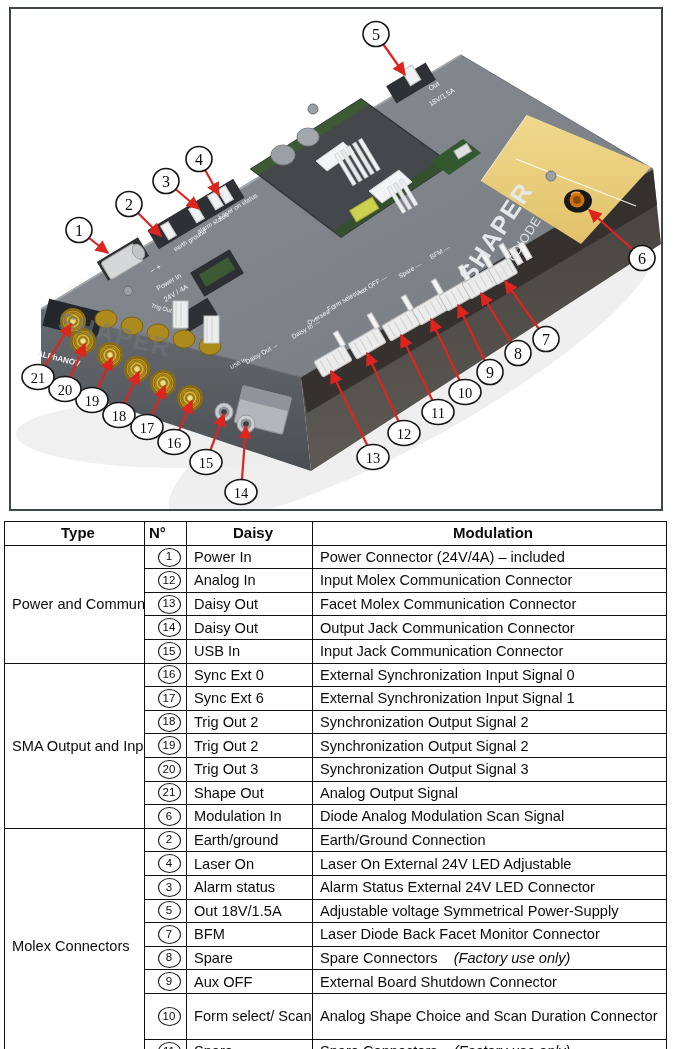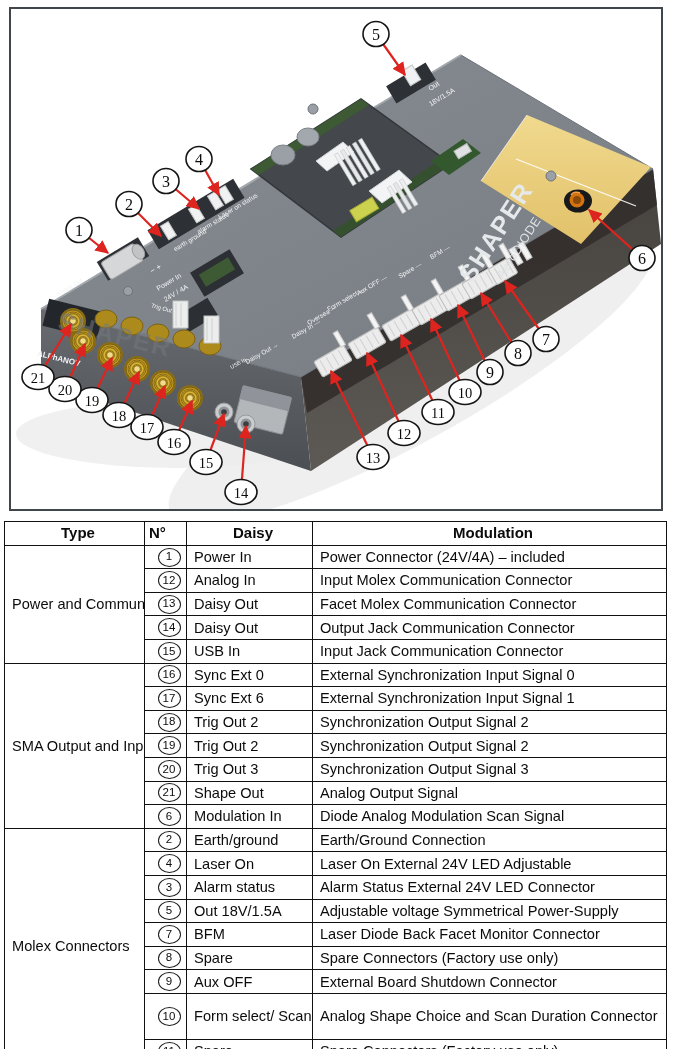--- a/index.html
+++ b/index.html
@@ -26,21 +26,21 @@
   td.type-cell{vertical-align:top;white-space:pre-line;line-height:22.6px;padding-top:0;}
   td.name-cell{white-space:pre-line;}
   td.desc-cell{white-space:pre-line;}
   tr.dbl th,tr.dbl td{height:45.2px;}
   td.num-cell,th.num-h{text-align:center;padding:0;}
   .cnum{
     display:inline-flex;align-items:center;justify-content:center;
     min-width:16px;height:17px;padding:0 2.5px;border:1.3px solid #1c1c1c;border-radius:50%;
     font-size:11.5px;line-height:1;background:#fff;
   }
-  .ital{}
+  .ital{font-style:italic;margin-left:12px;}
 </style>
 </head>
 <body>
 
 <div class="figure-box">
 <svg width="650" height="500" viewBox="0 0 650 500">
   <defs>
     <marker id="arrowhead" markerWidth="8" markerHeight="8" refX="5.6" refY="3" orient="auto">
       <path d="M0,0 L6.2,3 L0,6 z" fill="#dd241f"></path>
     </marker>

